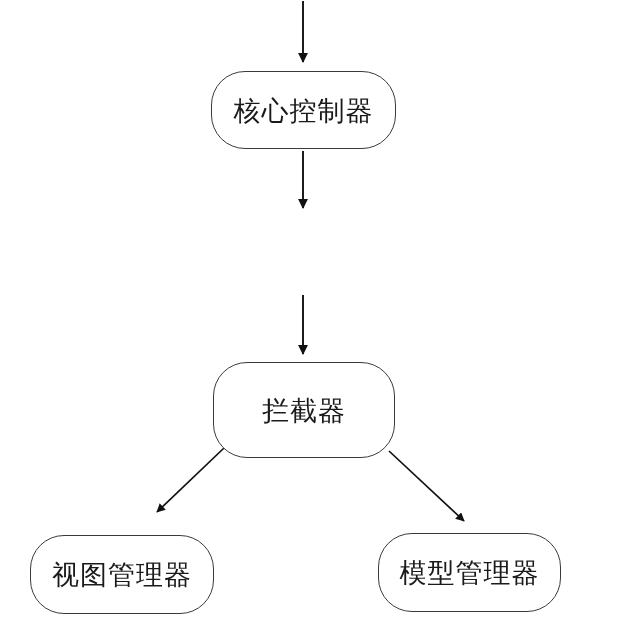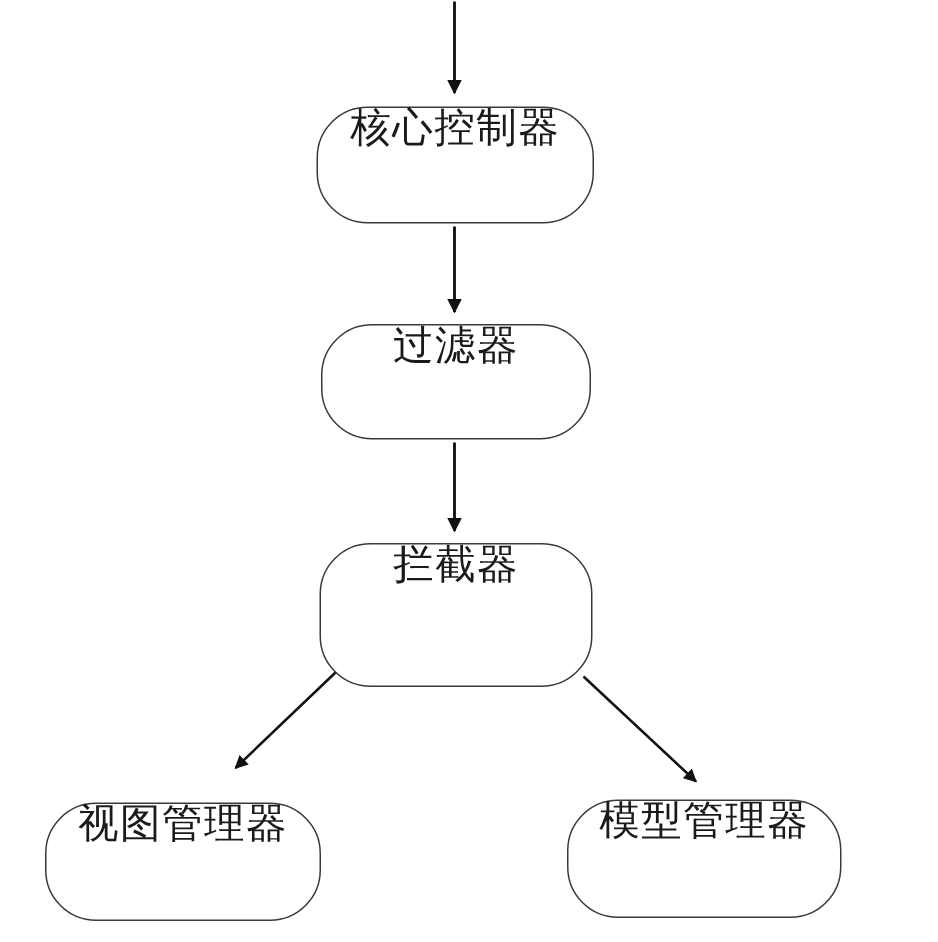--- a/index.html
+++ b/index.html
@@ -22,20 +22,21 @@
     width: 625px;
     height: 628px;
   }
   .node {
     position: absolute;
     box-sizing: border-box;
     background: #ffffff;
     border: 1.4px solid #3a3a3a;
     border-radius: 34px;
     display: flex;
+    align-items: center;
     justify-content: center;
   }
   .node-label {
     font-size: 27px;
     line-height: 1;
     color: #1a1a1a;
     letter-spacing: 1px;
     white-space: nowrap;
     font-weight: 400;
   }
@@ -65,23 +66,20 @@
 
     <line x1="224" y1="448" x2="157" y2="512" stroke="#111111" stroke-width="1.7" marker-end="url(#arrowhead)"></line>
 
     <line x1="389" y1="451" x2="464" y2="521" stroke="#111111" stroke-width="1.7" marker-end="url(#arrowhead)"></line>
   </svg>
 
   <div class="node n-core">
     <span class="node-label">核心控制器</span>
   </div>
 
-  <div class="node n-filter">
-    <span class="node-label">过滤器</span>
-  </div>
 
   <div class="node n-inter">
     <span class="node-label">拦截器</span>
   </div>
 
   <div class="node n-model">
     <span class="node-label">模型管理器</span>
   </div>
 
   <div class="node n-view">

